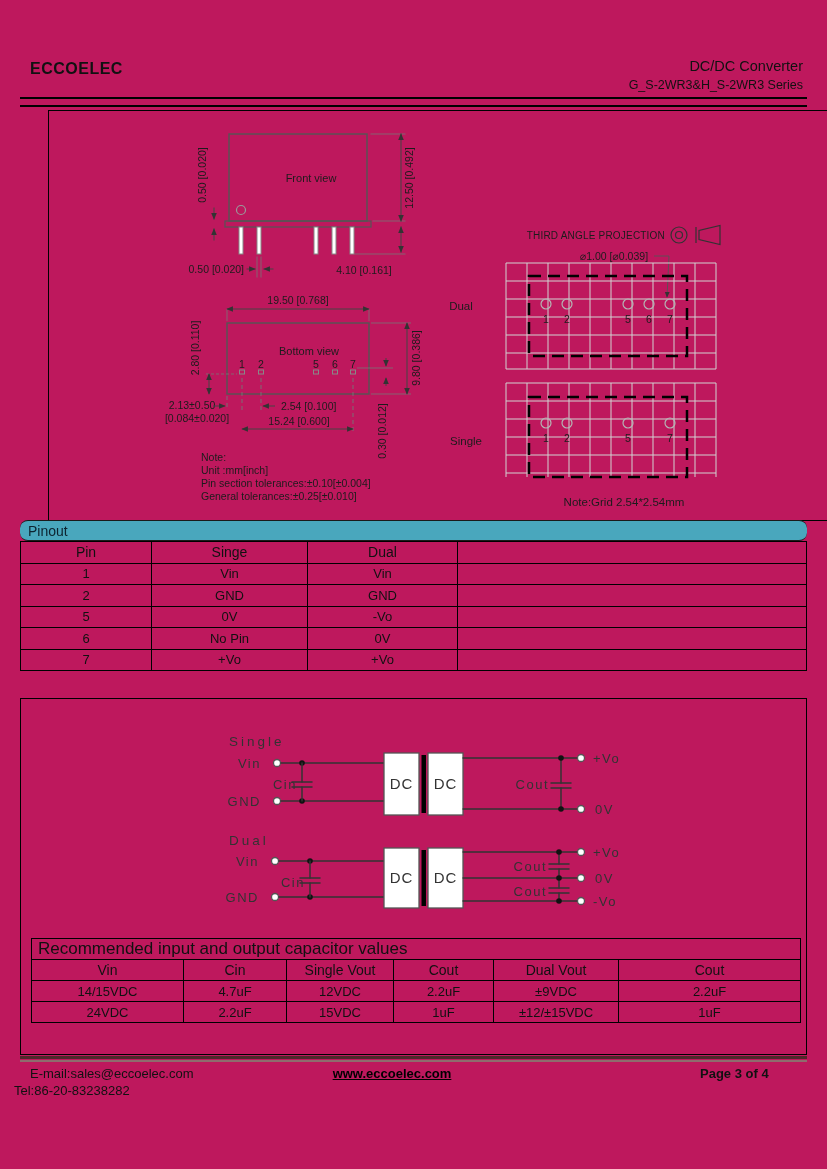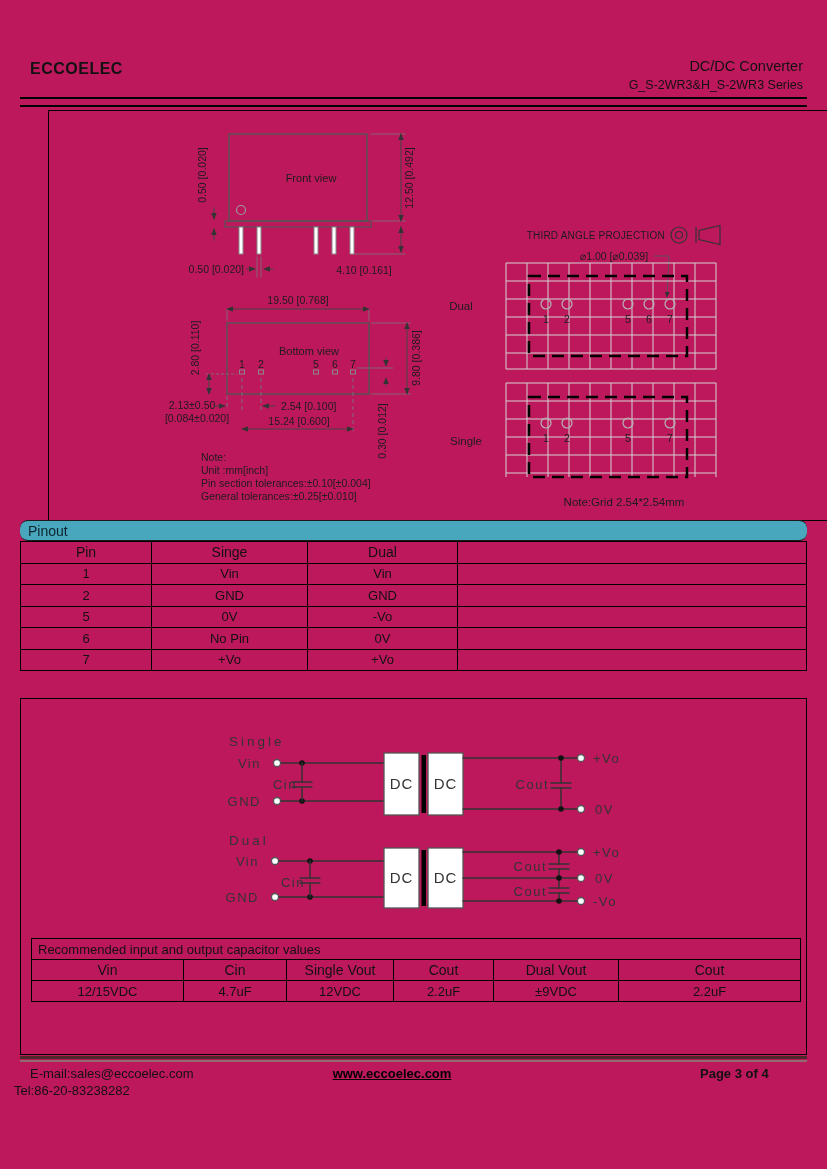--- a/index.html
+++ b/index.html
@@ -19,21 +19,21 @@
   .bar-circuit{top:677px;}
   .circbox{left:20px;top:698px;width:785px;height:355px;border:1.5px solid #000;}
   
   table{border-collapse:collapse;}
   .pintable{left:20px;top:541px;width:787px;table-layout:fixed;}
   .pintable td{border:1.8px solid #000;height:20.5px;text-align:center;font-size:13px;padding:0;}
   .pintable tr.hd td{font-size:14px;margin-top:44px;}
   
   .captable{left:10px;top:239px;width:770px;table-layout:fixed;}
   .captable td{border:1.6px solid #000;height:20px;text-align:center;font-size:13px;padding:0;}
-  .captable td.title{text-align:left;padding-left:6px;font-size:13px;}
+  .captable td.title{text-align:left;padding-left:6px;font-size:17px;}
   .captable tr.hd td{font-size:14px;}
   
   svg text{font-family:"Liberation Sans","DejaVu Sans",sans-serif;fill:#1c1c1c;}
   .dim{font-size:10.5px;}
   .vlbl{font-size:11px;}
   .pinno{font-size:10.5px;}
   .proj{font-size:10px;letter-spacing:0.2px;}
   .glbl{font-size:11.5px;}
   .ct{font-size:13px;letter-spacing:1.5px;fill:#333;}
   .cl{font-size:13.5px;letter-spacing:3px;fill:#333;}
@@ -356,27 +356,35 @@
       </tr>
       <tr class="hd">
         <td>Vin</td>
         <td>Cin</td>
         <td>Single Vout</td>
         <td>Cout</td>
         <td>Dual Vout</td>
         <td>Cout</td>
       </tr>
       <tr>
-        <td>12/15VDC</td>
+        <td>14/15VDC</td>
         <td>4.7uF</td>
         <td>12VDC</td>
         <td>2.2uF</td>
         <td>±9VDC</td>
         <td>2.2uF</td>
       </tr>
+      <tr>
+        <td>24VDC</td>
+        <td>2.2uF</td>
+        <td>15VDC</td>
+        <td>1uF</td>
+        <td>±12/±15VDC</td>
+        <td>1uF</td>
+      </tr>
     </tbody>
       </table>
   </div>
 
   <div class="abs fline1"></div>
   <div class="abs fline2"></div>
   <div class="abs femail">E-mail:sales@eccoelec.com</div>
   <div class="abs ftel">Tel:86-20-83238282</div>
   <div class="abs fweb">www.eccoelec.com</div>
   <div class="abs fpage">Page 3 of 4</div>

